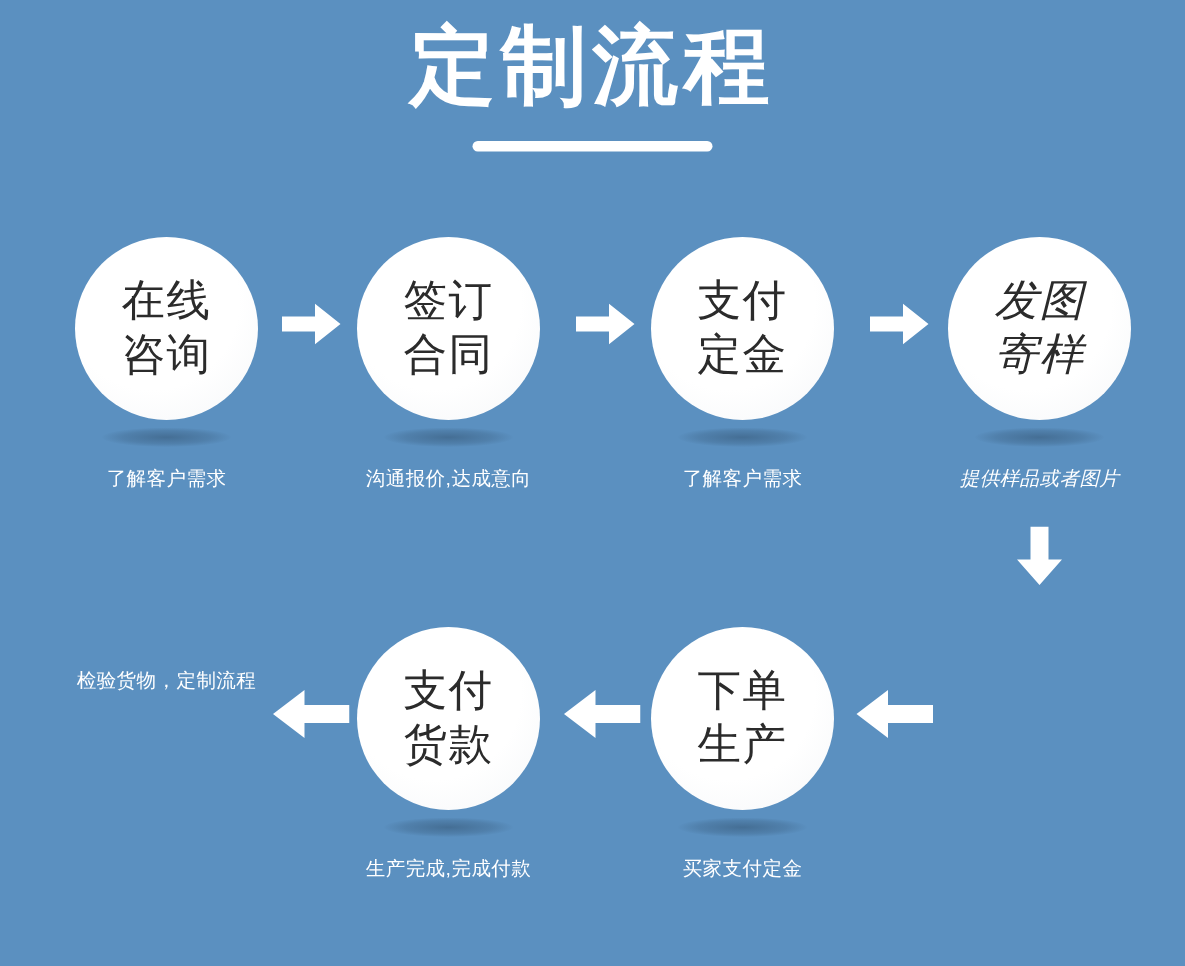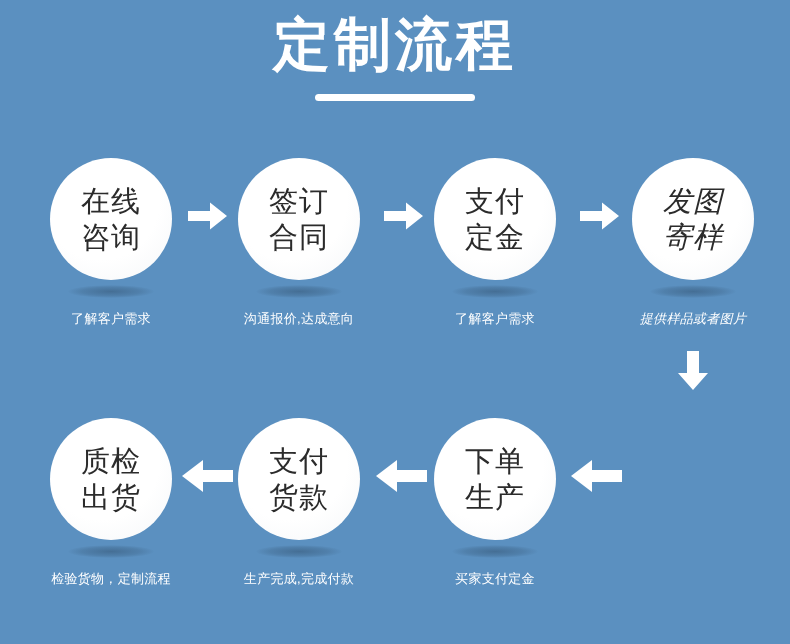--- a/index.html
+++ b/index.html
@@ -206,26 +206,20 @@
 
   <div class="arrow-down">
     <svg width="32" height="40" viewBox="0 0 32 40" aria-hidden="true">
       <path d="M10 0 H22 V22 H31 L16 39 L1 22 H10 Z" fill="#ffffff"></path>
     </svg>
   </div>
 
   <div class="row row-2">
 
     <div class="step step-1">
-      <div class="bubble">
-        <div class="bubble-text">
-          <span>质检</span>
-          <span class="l2">出货</span>
-        </div>
-      </div>
       <div class="caption">检验货物，定制流程</div>
     </div>
 
     <div class="arrow arrow-r2-a">
       <svg width="52" height="34" viewBox="0 0 52 34" aria-hidden="true">
         <path d="M52 11 H22 V1 L1 17 L22 33 V23 H52 Z" fill="#ffffff"></path>
       </svg>
     </div>
 
     <div class="step step-2">

